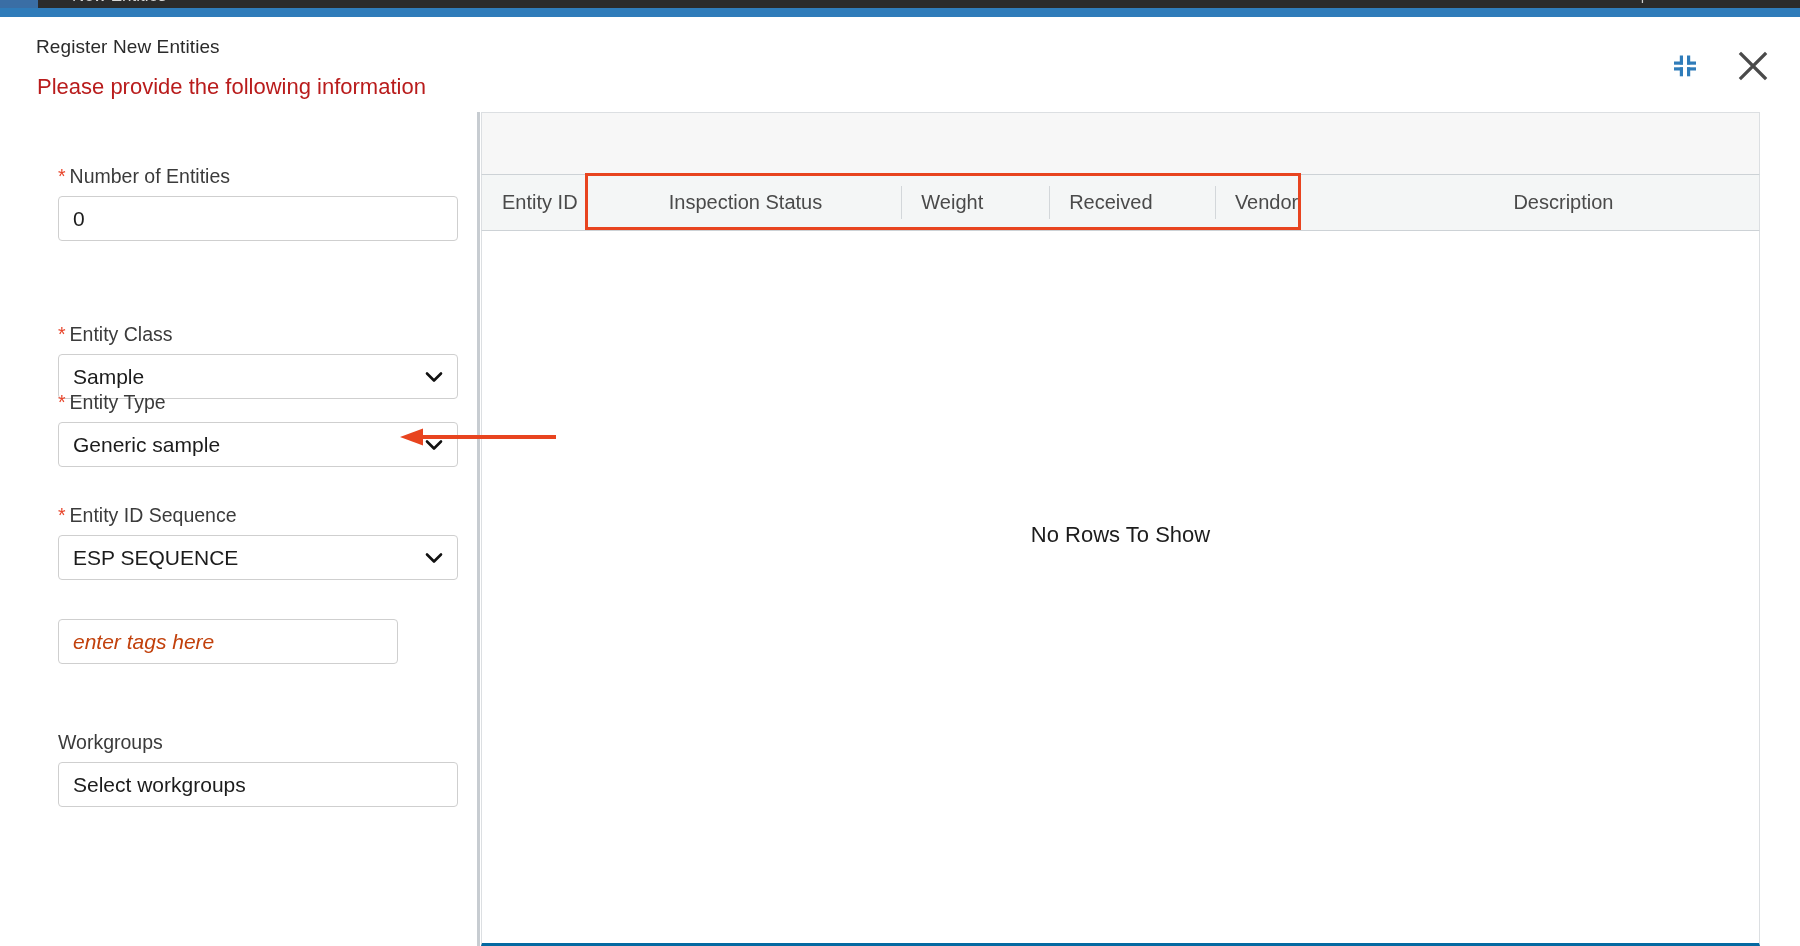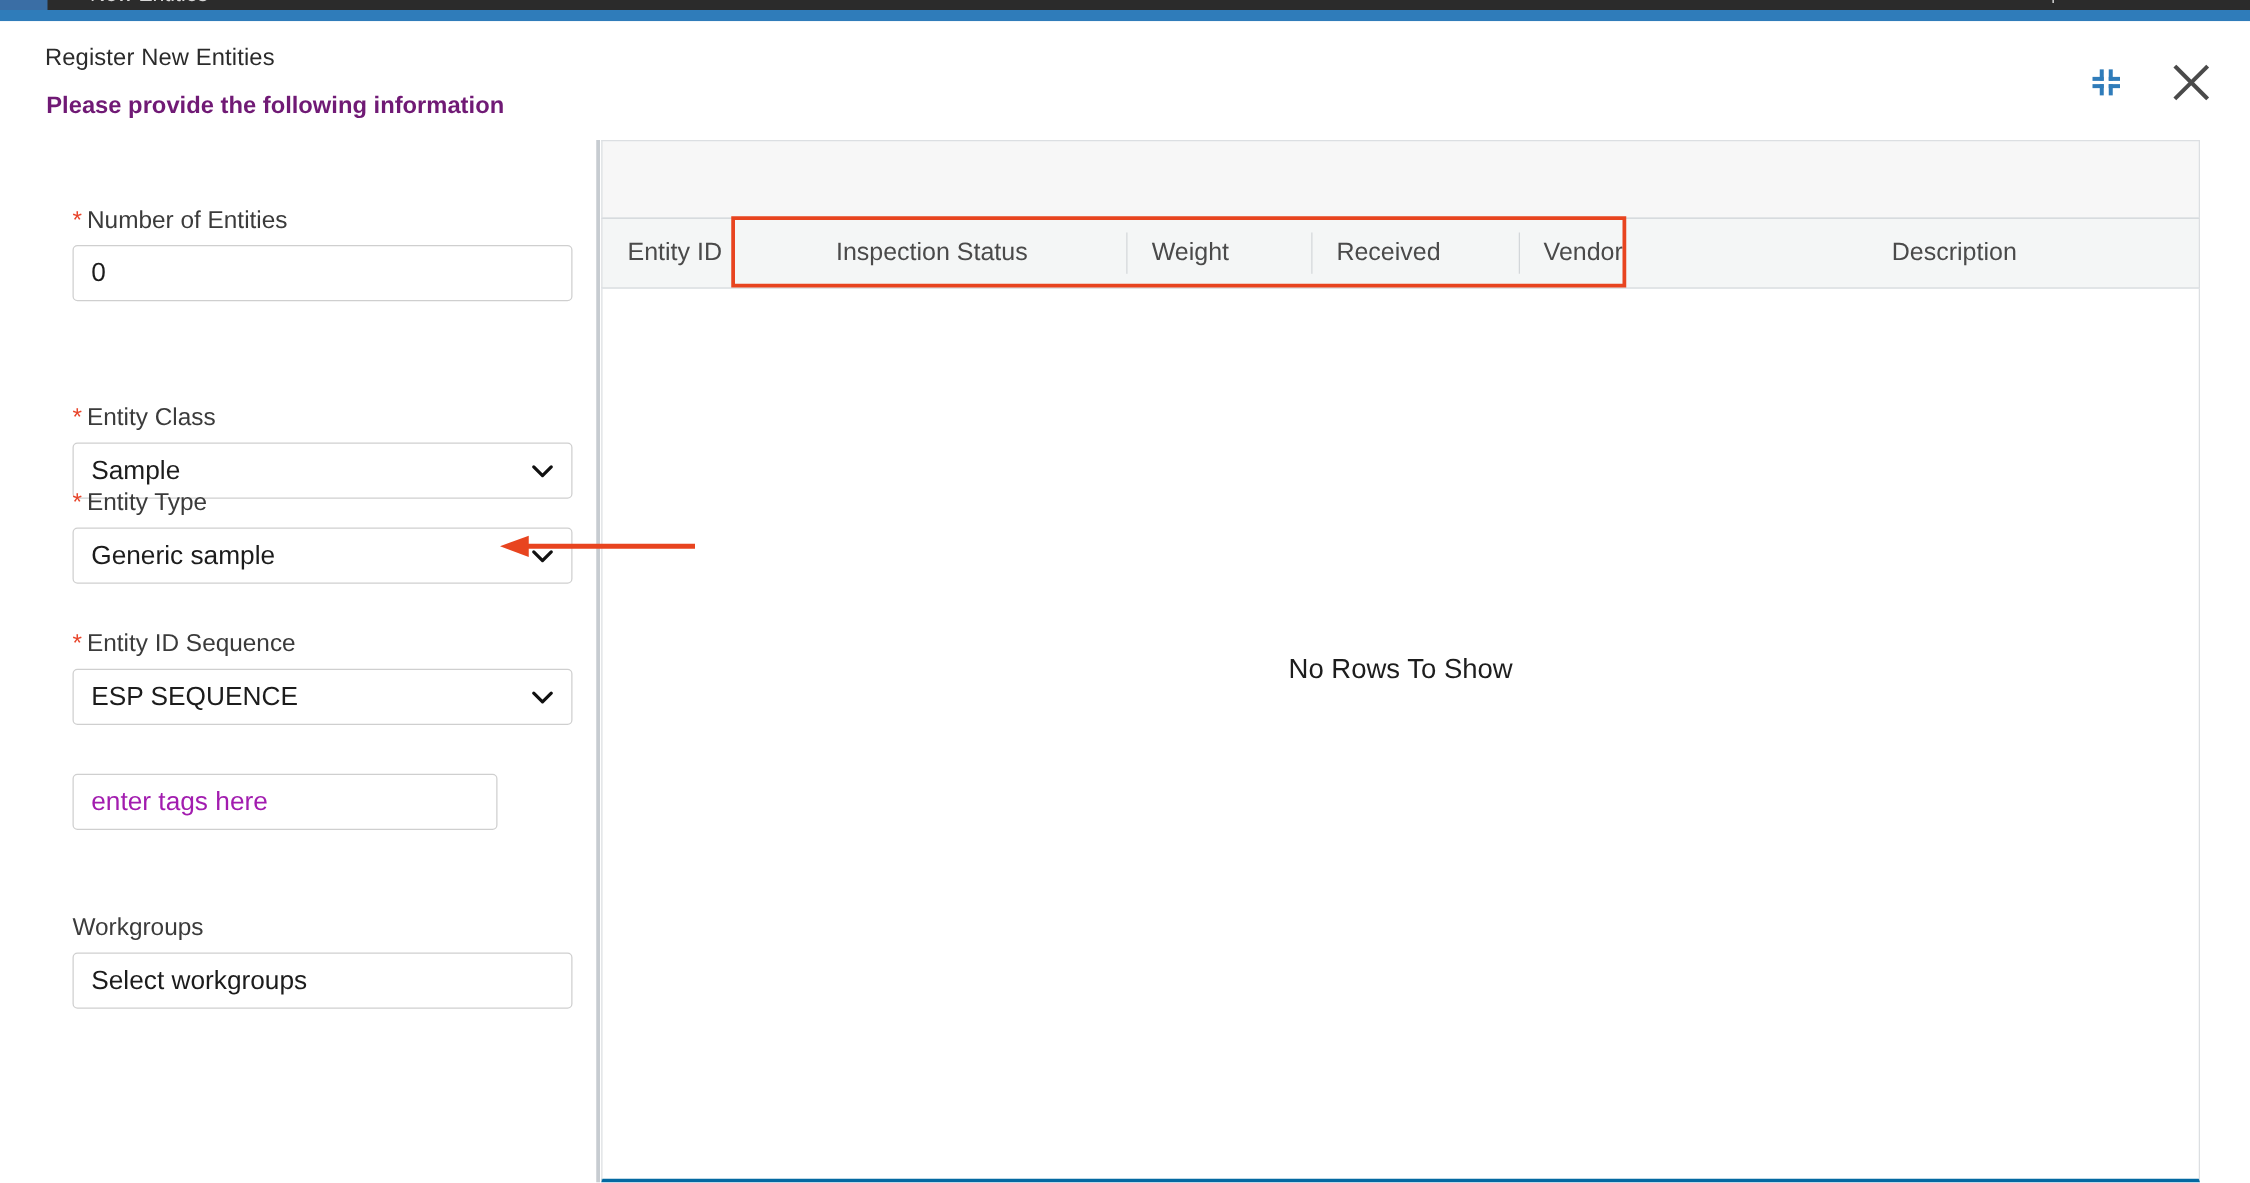--- a/index.html
+++ b/index.html
@@ -40,21 +40,21 @@
     position: absolute; left: 0; top: 17px; width: 1800px; height: 95px;
     background: #fff;
   }
   .modal-title {
     position: absolute; left: 36px; top: 19px;
     font-size: 19px; color: #2b2b2b; font-weight: 400; letter-spacing: .1px;
     white-space: nowrap;
   }
   .modal-sub {
     position: absolute; left: 37px; top: 57px;
-    font-size: 19px; color: #701a75; font-weight: 700; white-space: nowrap;
+    font-size: 22px; color: #b91c1c; font-weight: 400; white-space: nowrap;
   }
   .head-actions {
     position: absolute; right: 26px; top: 28px;
     display: flex; align-items: center; gap: 26px;
   }
   .icon-btn {
     width: 42px; height: 42px; display: flex; align-items: center;
     justify-content: center; cursor: pointer; background: transparent;
     border: none; padding: 0;
   }
@@ -73,21 +73,21 @@
   }
   .req-star { color: #e8442a; font-size: 19.5px; margin-right: 4px; }
 
   .txt-input, .sel-input {
     width: 400px; height: 45px; border: 1px solid #cfcfcf; border-radius: 4px;
     background: #fff; font-size: 21px; color: #1c1c1c; padding: 0 14px;
     font-family: "Liberation Sans", sans-serif; outline: none; display: flex;
     align-items: center;
   }
   .txt-input.narrow { width: 340px; }
-  .txt-input .ph { color: #a21caf; font-size: 21px; }
+  .txt-input .ph { color: #c2410c; font-style: italic; font-size: 21px; }
   .sel-input { position: relative; padding-right: 44px; }
   .sel-caret {
     position: absolute; right: 14px; top: 50%; transform: translateY(-50%);
     width: 18px; height: 12px;
   }
   .sel-caret svg { display: block; }
 
   
   .panel-divider {
     position: absolute; left: 477px; top: 112px; width: 3px; height: 834px;

